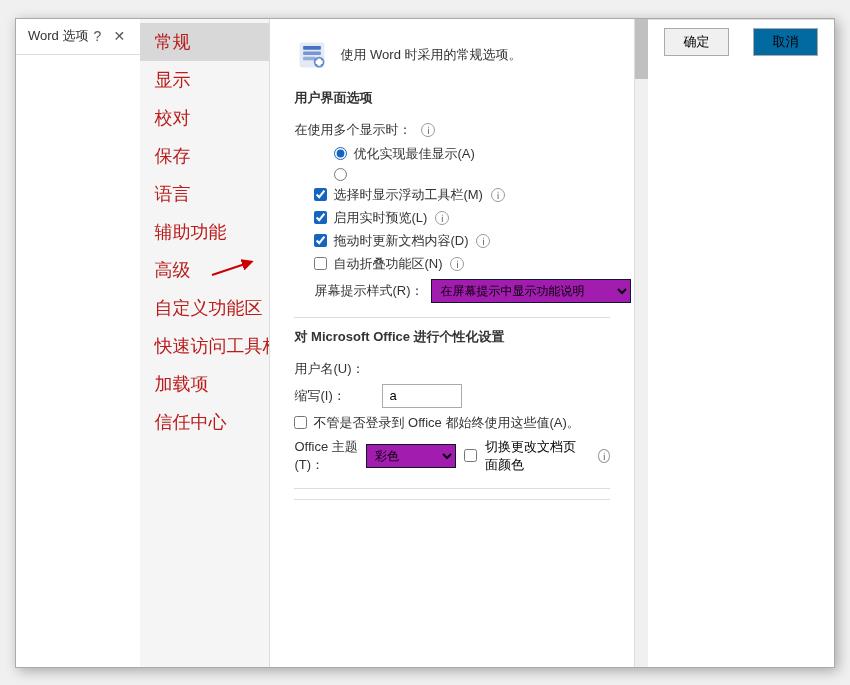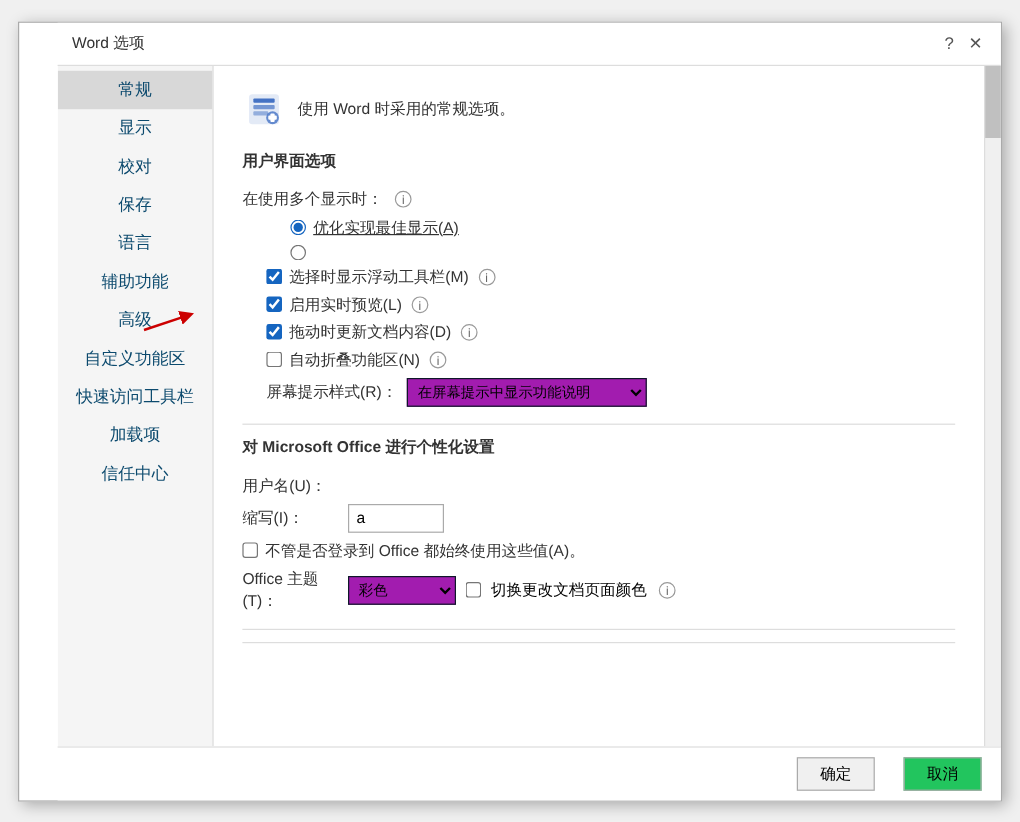--- a/index.html
+++ b/index.html
@@ -14,22 +14,21 @@
       height: 685px;
       overflow: hidden;
     }
     .dialog {
       width: 820px;
       height: 650px;
       background: #fff;
       border: 1px solid #aaa;
       box-shadow: 3px 3px 12px rgba(0,0,0,0.3);
       display: flex;
-      flex-direction: column;
-      padding-left: 32px;
+      flex-direction: row;
     }
     .title-bar {
       background: #fff;
       border-bottom: 1px solid #ddd;
       padding: 8px 12px;
       display: flex;
       align-items: center;
       justify-content: space-between;
       height: 36px;
     }
@@ -59,24 +58,23 @@
     .sidebar {
       width: 130px;
       background: #f5f5f5;
       border-right: 1px solid #ddd;
       padding: 4px 0;
       overflow-y: auto;
     }
     .sidebar-item {
       padding: 7px 14px;
       cursor: pointer;
-      font-size: 14px;
-      color: #0c4a6e;
+      font-size: 18px;
+      color: #b91c1c;
       white-space: nowrap;
-      text-align: center;
     }
     .sidebar-item.active {
       background: #d8d8d8;
       font-weight: 500;
     }
     .main-content {
       flex: 1;
       padding: 18px 24px;
       overflow-y: auto;
       position: relative;
@@ -134,21 +132,20 @@
       display: flex;
       align-items: center;
       gap: 6px;
       margin: 5px 0;
       padding-left: 40px;
     }
     .radio-row label {
       font-size: 13px;
       color: #333;
       cursor: pointer;
-      text-decoration: underline;
     }
     input[type="radio"] {
       accent-color: #1565c0;
       cursor: pointer;
     }
     input[type="checkbox"] {
       accent-color: #1565c0;
       cursor: pointer;
       width: 13px;
       height: 13px;
@@ -223,21 +220,21 @@
     .dialog-footer {
       border-top: 1px solid #ddd;
       padding: 8px 16px;
       display: flex;
       justify-content: flex-end;
       gap: 24px;
       background: #fff;
     }
     .btn {
       border: 1px solid #aaa;
-      background: #22c55e;
+      background: #0369a1;
       padding: 4px 18px;
       font-size: 13px;
       cursor: pointer;
       height: 28px;
       min-width: 65px;
     }
     .btn-primary {
       background: #f0f0f0;
     }
     .separator {

